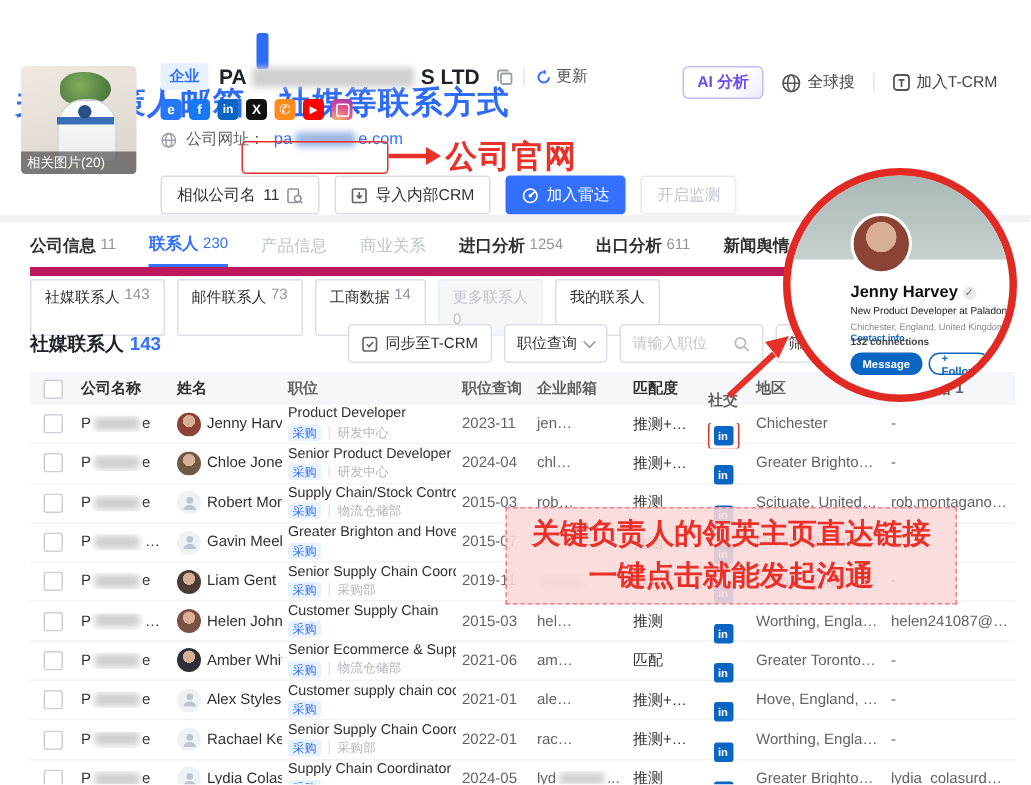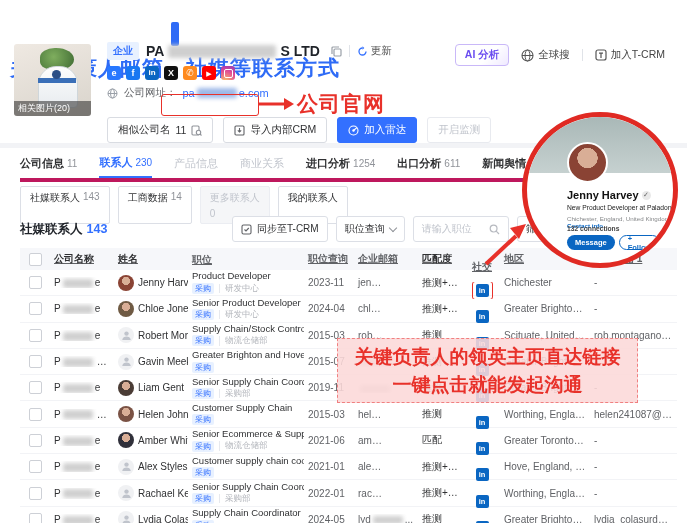--- a/index.html
+++ b/index.html
@@ -58,21 +58,21 @@
   
   .toolbar{left:107px;top:117px;display:flex;gap:10px;}
   .tb-btn{height:24px;display:flex;align-items:center;gap:5px;border:1px solid #d9dce2;border-radius:3px;
           background:#fff;padding:0 10px;font-size:10.5px;color:#303133;}
   .tb-primary{background:#3370ff;border-color:#3370ff;color:#fff;}
   .tb-disabled{color:#c0c4cc;border-color:#e8eaef;}
   .divband{left:0;top:143px;width:687px;height:5px;background:#f2f3f6;}
 
   
   .tabs{left:20px;top:148px;width:657px;height:30px;display:flex;gap:22px;align-items:center;
-        border-bottom:4px solid #be185d;}
+        border-bottom:6px solid #be185d;}
   .tab{font-size:11px;color:#303133;font-weight:bold;display:flex;gap:3px;align-items:center;height:30px;
        box-sizing:border-box;}
   .tab .cnt{font-weight:normal;color:#909399;font-size:10px;}
   .tab.active{color:#3370ff;border-bottom:2px solid #3370ff;}
   .tab.active .cnt{color:#3370ff;}
   .tab.dim{color:#c0c4cc;font-weight:normal;}
 
   
   .chips{left:20px;top:186px;display:flex;gap:8px;}
   .chip{border:1px solid #dcdfe6;border-radius:2px;padding:4px 9px;font-size:10px;color:#303133;background:#fff;
@@ -86,21 +86,21 @@
   .sec-title .cnt{color:#3370ff;margin-left:4px;}
   .sec-controls{left:232px;top:216px;display:flex;gap:8px;}
   .ctl{height:26px;box-sizing:border-box;border:1px solid #dcdfe6;border-radius:3px;background:#fff;
        display:flex;align-items:center;gap:5px;padding:0 8px;font-size:10px;color:#303133;}
   .ctl .ph{color:#c0c4cc;}
   .chev{width:5px;height:5px;border-right:1px solid #909399;border-bottom:1px solid #909399;
         transform:rotate(45deg);display:inline-block;margin-top:-3px;}
 
   
   .table{left:20px;top:248px;width:657px;}
-  .thead{display:flex;height:22px;background:#f6f7fa;align-items:center;font-size:10px;color:#606266;font-weight:bold;text-decoration:underline;}
+  .thead{display:flex;height:22px;background:#f6f7fa;align-items:center;font-size:10px;color:#606266;font-weight:bold;}
   .tr{display:flex;height:25.3px;align-items:center;border-bottom:1px solid #f2f3f6;font-size:10px;color:#606266;}
   .td,.th{box-sizing:border-box;padding:0 4px;overflow:hidden;white-space:nowrap;text-overflow:ellipsis;}
   .c-check{width:30px;display:flex;justify-content:center;}
   .c-company{width:64px;color:#303133;}
   .c-name{width:74px;display:flex;align-items:center;gap:4px;color:#303133;}
   .c-pos{width:116px;line-height:1.1;}
   .c-date{width:50px;}
   .c-email{width:64px;}
   .c-match{width:46px;color:#303133;}
   .c-social{width:36px;display:flex;justify-content:center;margin-top:16px;}
@@ -300,20 +300,24 @@
         <span>知识产权</span>
       </span>
   </div>
 
   <div class="abs chips">
     <span class="chip">
         <span>社媒联系人</span>
         <span class="cnt">143</span>
       </span>
     <span class="chip">
+        <span>邮件联系人</span>
+        <span class="cnt">73</span>
+      </span>
+    <span class="chip">
         <span>工商数据</span>
         <span class="cnt">14</span>
       </span>
     <span class="chip dim">
         <span>更多联系人</span>
         <span class="cnt">0</span>
       </span>
     <span class="chip">
         <span>我的联系人</span>
       </span>

